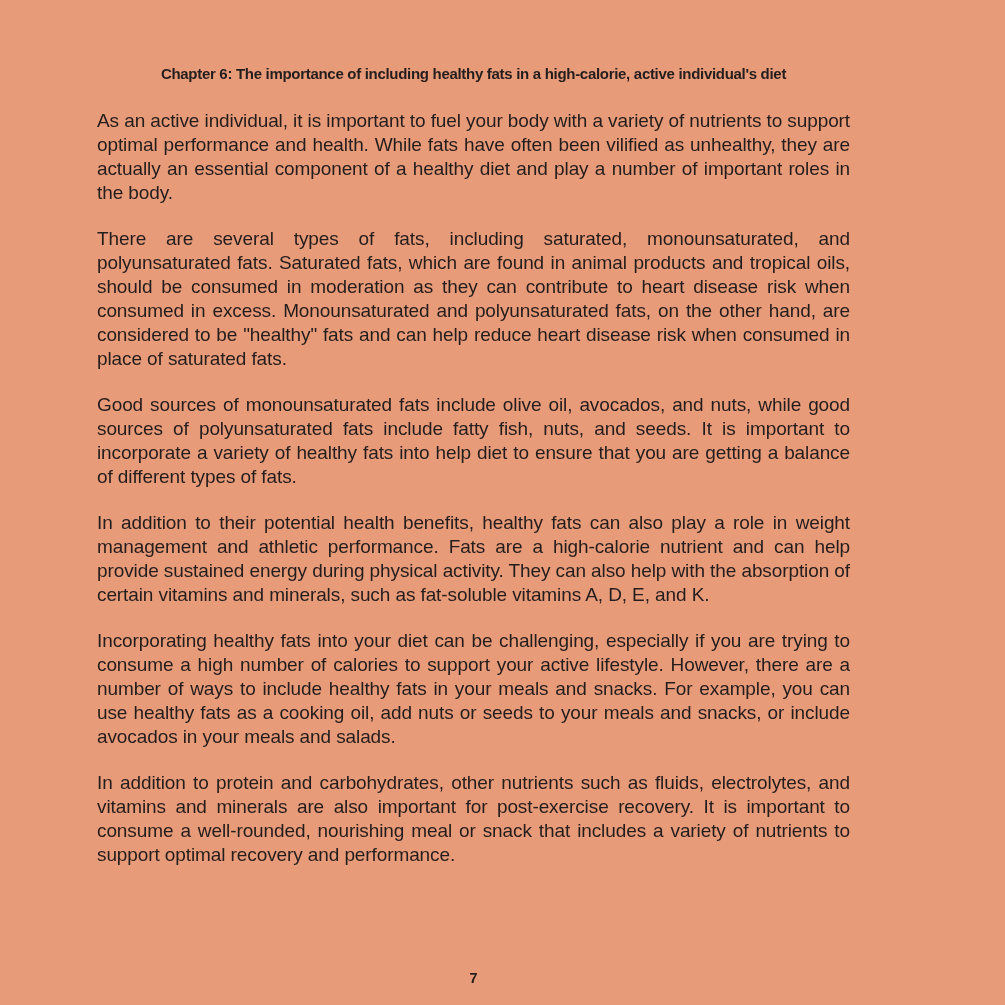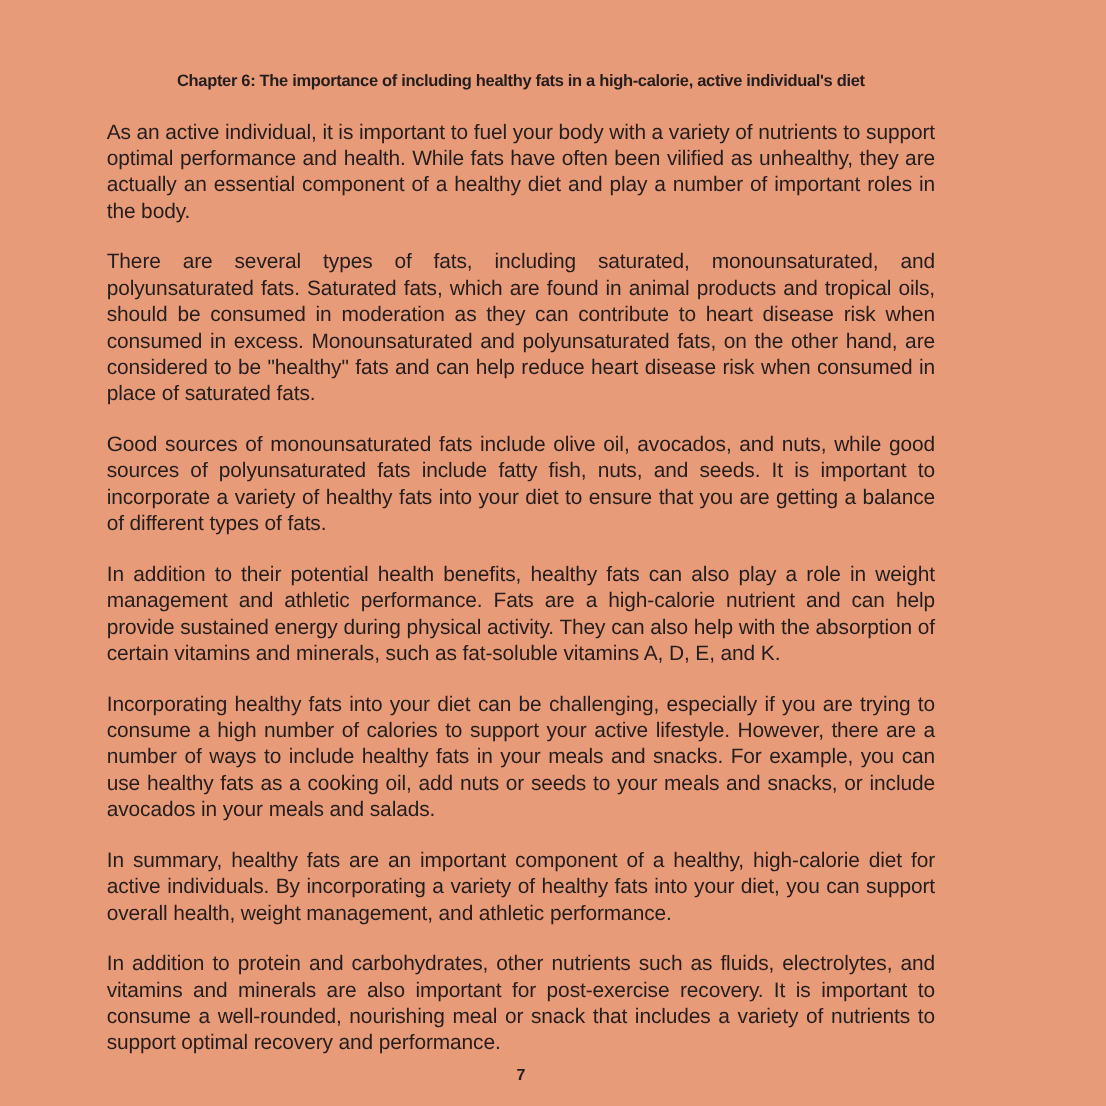--- a/index.html
+++ b/index.html
@@ -54,20 +54,19 @@
   }
 </style>
 </head>
 <body>
 
 <div class="page">
   <div class="content">
     <h1 class="title">Chapter 6: The importance of including healthy fats in a high-calorie, active individual's diet</h1>
     <p class="para">As an active individual, it is important to fuel your body with a variety of nutrients to support optimal performance and health. While fats have often been vilified as unhealthy, they are actually an essential component of a healthy diet and play a number of important roles in the body.</p>
     <p class="para">There are several types of fats, including saturated, monounsaturated, and polyunsaturated fats. Saturated fats, which are found in animal products and tropical oils, should be consumed in moderation as they can contribute to heart disease risk when consumed in excess. Monounsaturated and polyunsaturated fats, on the other hand, are considered to be "healthy" fats and can help reduce heart disease risk when consumed in place of saturated fats.</p>
-    <p class="para">Good sources of monounsaturated fats include olive oil, avocados, and nuts, while good sources of polyunsaturated fats include fatty fish, nuts, and seeds. It is important to incorporate a variety of healthy fats into your diet to ensure that you are getting a balance of different types of fats.</p>
+    <p class="para">Good sources of monounsaturated fats include olive oil, avocados, and nuts, while good sources of polyunsaturated fats include fatty fish, nuts, and seeds. It is important to incorporate a variety of healthy fats into help diet to ensure that you are getting a balance of different types of fats.</p>
     <p class="para">In addition to their potential health benefits, healthy fats can also play a role in weight management and athletic performance. Fats are a high-calorie nutrient and can help provide sustained energy during physical activity. They can also help with the absorption of certain vitamins and minerals, such as fat-soluble vitamins A, D, E, and K.</p>
     <p class="para">Incorporating healthy fats into your diet can be challenging, especially if you are trying to consume a high number of calories to support your active lifestyle. However, there are a number of ways to include healthy fats in your meals and snacks. For example, you can use healthy fats as a cooking oil, add nuts or seeds to your meals and snacks, or include avocados in your meals and salads.</p>
-    <p class="para">In summary, healthy fats are an important component of a healthy, high-calorie diet for active individuals. By incorporating a variety of healthy fats into your diet, you can support overall health, weight management, and athletic performance.</p>
     <p class="para">In addition to protein and carbohydrates, other nutrients such as fluids, electrolytes, and vitamins and minerals are also important for post-exercise recovery. It is important to consume a well-rounded, nourishing meal or snack that includes a variety of nutrients to support optimal recovery and performance.</p>
   </div>
   <div class="page-number">7</div>
 </div>
 
 </body></html>

